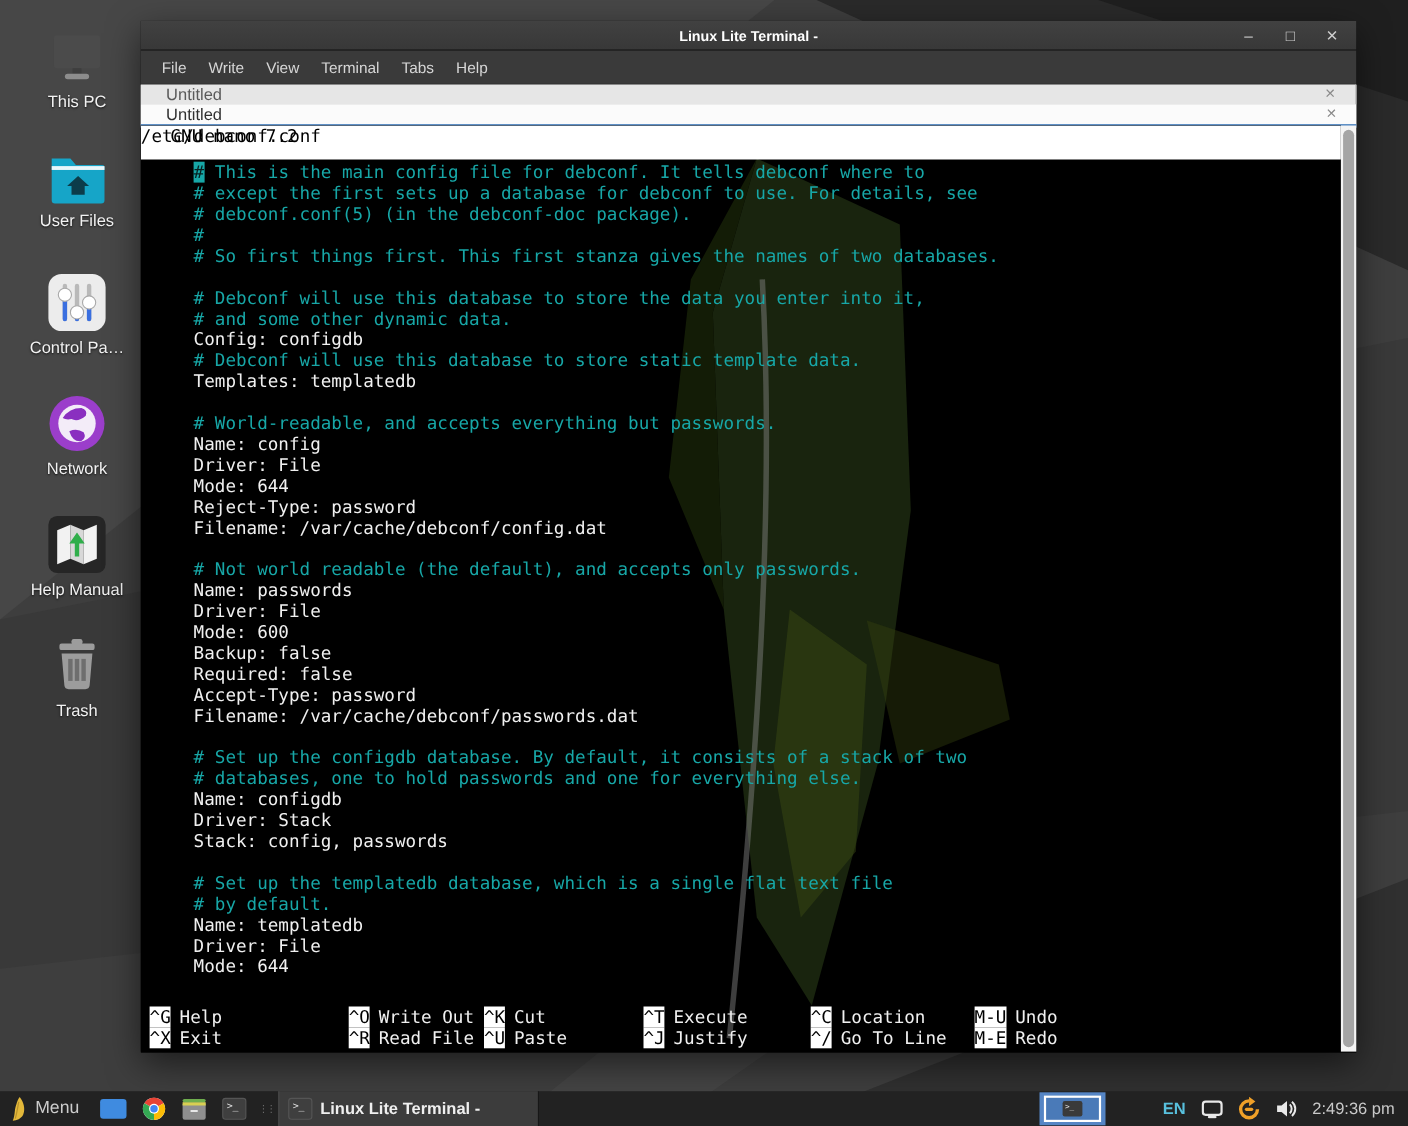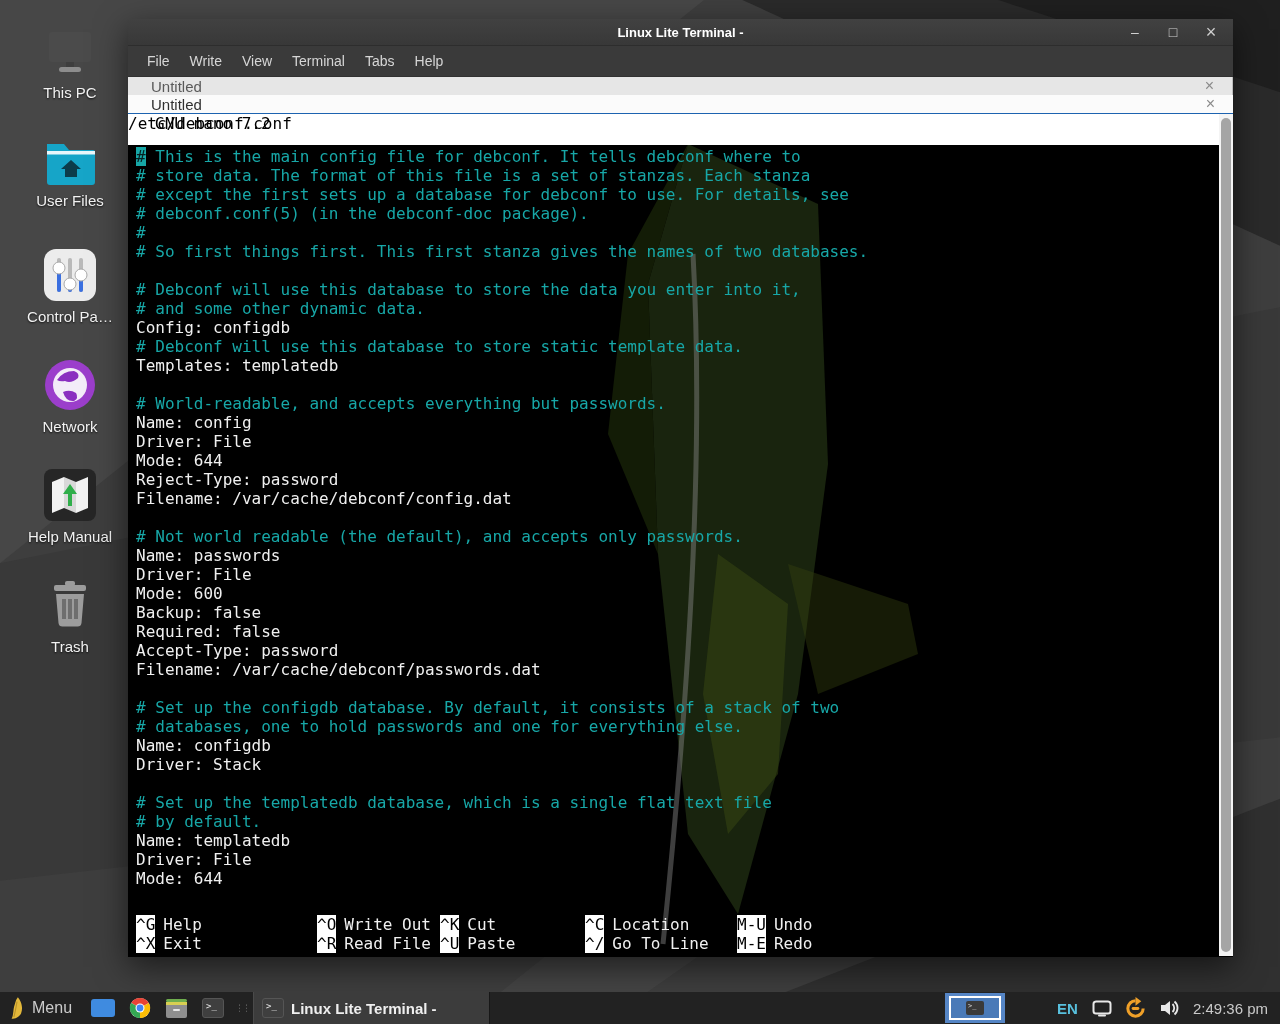--- a/index.html
+++ b/index.html
@@ -41,21 +41,21 @@
 
   
   .termwrap { position:relative; height:842px; display:flex; }
   .term { position:relative; flex:1; background:#000; overflow:hidden;
     font-family:"DejaVu Sans Mono", monospace; font-size:16px; line-height:19px; color:#f0f0f0; }
   .watermark { position:absolute; left:360px; top:20px; pointer-events:none; }
   .nano-header { position:relative; height:31px; background:#fff; color:#000; font-weight:normal; margin-bottom:2px; }
   .nano-ver { position:absolute; left:27px; top:0; }
   .nano-file { position:absolute; left:0; right:0; top:0; text-align:left; }
   #nano-lines { position:relative; padding-left:8px; }
-  .nline { white-space:pre; height:19px; }
+  .nline { white-space:pre; height:19px;margin-left:40px; }
   .nline.comment { color:#17a7a7; }
   .cursor { background:#17a7a7; color:#062020; }
   .nano-shortcuts { position:absolute; left:8px; right:4px; bottom:3px; display:grid;
     grid-template-columns:181px 123px 145px 152px 149px 154px auto; }
   .sitem { height:19px; white-space:pre; }
   .skey { background:#fff; color:#000; }
   .slabel { margin-left:8px; }
   .scrollbar { width:14px; background:#f4f4f4; position:relative; }
   .sthumb { position:absolute; left:2px; right:2px; top:4px; bottom:4px; background:#a5a5a5; border-radius:5px; }
 
@@ -200,21 +200,20 @@
           <path d="M205 120 C215 300 205 520 175 810" stroke="#8a8a8a" stroke-width="5" fill="none" opacity="0.45"></path>
         </svg>
 
         <div class="nano-header">
           <span class="nano-ver">GNU nano 7.2</span>
           <span class="nano-file">/etc/debconf.conf</span>
         </div>
 
         <div id="nano-lines">
             <div class="nline comment"><span class="cursor">#</span> This is the main config file for debconf. It tells debconf where to</div>
-            <div class="nline comment"># store data. The format of this file is a set of stanzas. Each stanza</div>
             <div class="nline comment"># except the first sets up a database for debconf to use. For details, see</div>
             <div class="nline comment"># debconf.conf(5) (in the debconf-doc package).</div>
             <div class="nline comment">#</div>
             <div class="nline comment"># So first things first. This first stanza gives the names of two databases.</div>
             <div class="nline">&nbsp;</div>
             <div class="nline comment"># Debconf will use this database to store the data you enter into it,</div>
             <div class="nline comment"># and some other dynamic data.</div>
             <div class="nline">Config: configdb</div>
             <div class="nline comment"># Debconf will use this database to store static template data.</div>
             <div class="nline">Templates: templatedb</div>
@@ -232,40 +231,45 @@
             <div class="nline">Mode: 600</div>
             <div class="nline">Backup: false</div>
             <div class="nline">Required: false</div>
             <div class="nline">Accept-Type: password</div>
             <div class="nline">Filename: /var/cache/debconf/passwords.dat</div>
             <div class="nline">&nbsp;</div>
             <div class="nline comment"># Set up the configdb database. By default, it consists of a stack of two</div>
             <div class="nline comment"># databases, one to hold passwords and one for everything else.</div>
             <div class="nline">Name: configdb</div>
             <div class="nline">Driver: Stack</div>
+            <div class="nline">Stack: config, passwords</div>
             <div class="nline">&nbsp;</div>
             <div class="nline comment"># Set up the templatedb database, which is a single flat text file</div>
             <div class="nline comment"># by default.</div>
             <div class="nline">Name: templatedb</div>
             <div class="nline">Driver: File</div>
             <div class="nline">Mode: 644</div>
           </div>
 
         <div class="nano-shortcuts" id="nano-shortcuts">
             <div>
               <div class="sitem"><span class="skey">^G</span><span class="slabel">Help</span></div>
               <div class="sitem"><span class="skey">^X</span><span class="slabel">Exit</span></div>
             </div>
             <div>
               <div class="sitem"><span class="skey">^O</span><span class="slabel">Write Out</span></div>
               <div class="sitem"><span class="skey">^R</span><span class="slabel">Read File</span></div>
             </div>
             <div>
               <div class="sitem"><span class="skey">^K</span><span class="slabel">Cut</span></div>
               <div class="sitem"><span class="skey">^U</span><span class="slabel">Paste</span></div>
+            </div>
+            <div>
+              <div class="sitem"><span class="skey">^T</span><span class="slabel">Execute</span></div>
+              <div class="sitem"><span class="skey">^J</span><span class="slabel">Justify</span></div>
             </div>
             <div>
               <div class="sitem"><span class="skey">^C</span><span class="slabel">Location</span></div>
               <div class="sitem"><span class="skey">^/</span><span class="slabel">Go To Line</span></div>
             </div>
             <div>
               <div class="sitem"><span class="skey">M-U</span><span class="slabel">Undo</span></div>
               <div class="sitem"><span class="skey">M-E</span><span class="slabel">Redo</span></div>
             </div>
           </div>

